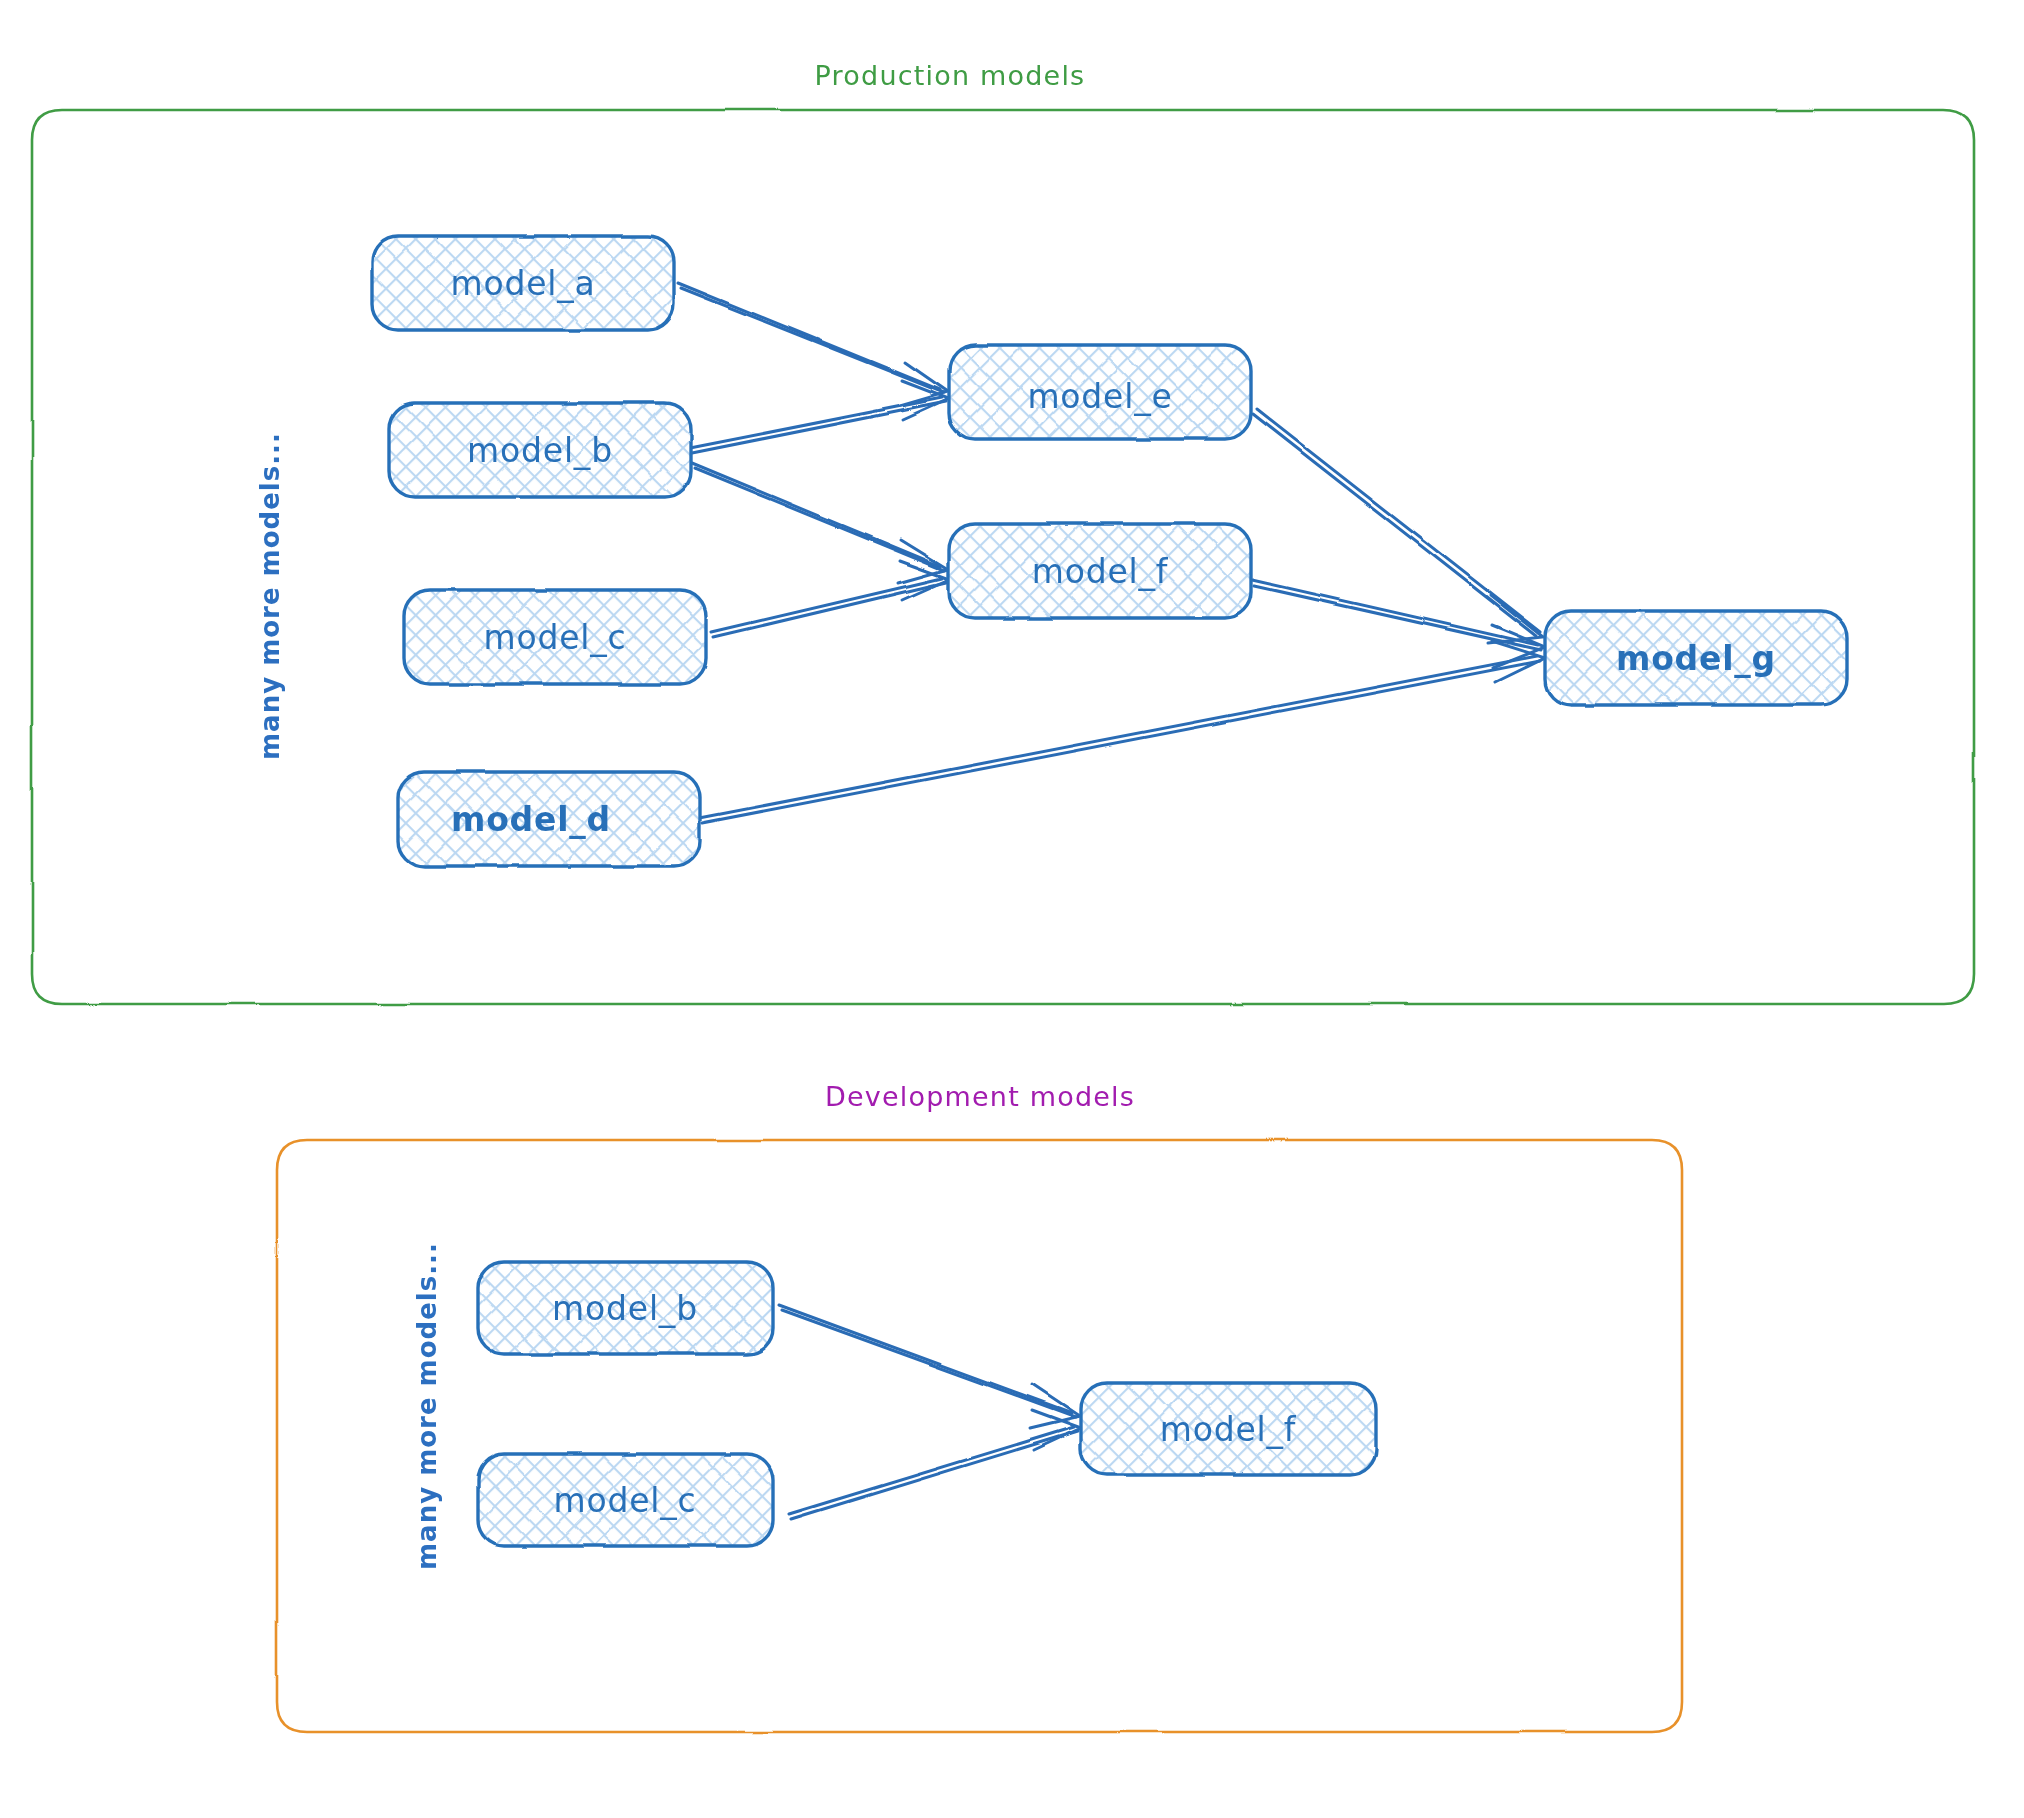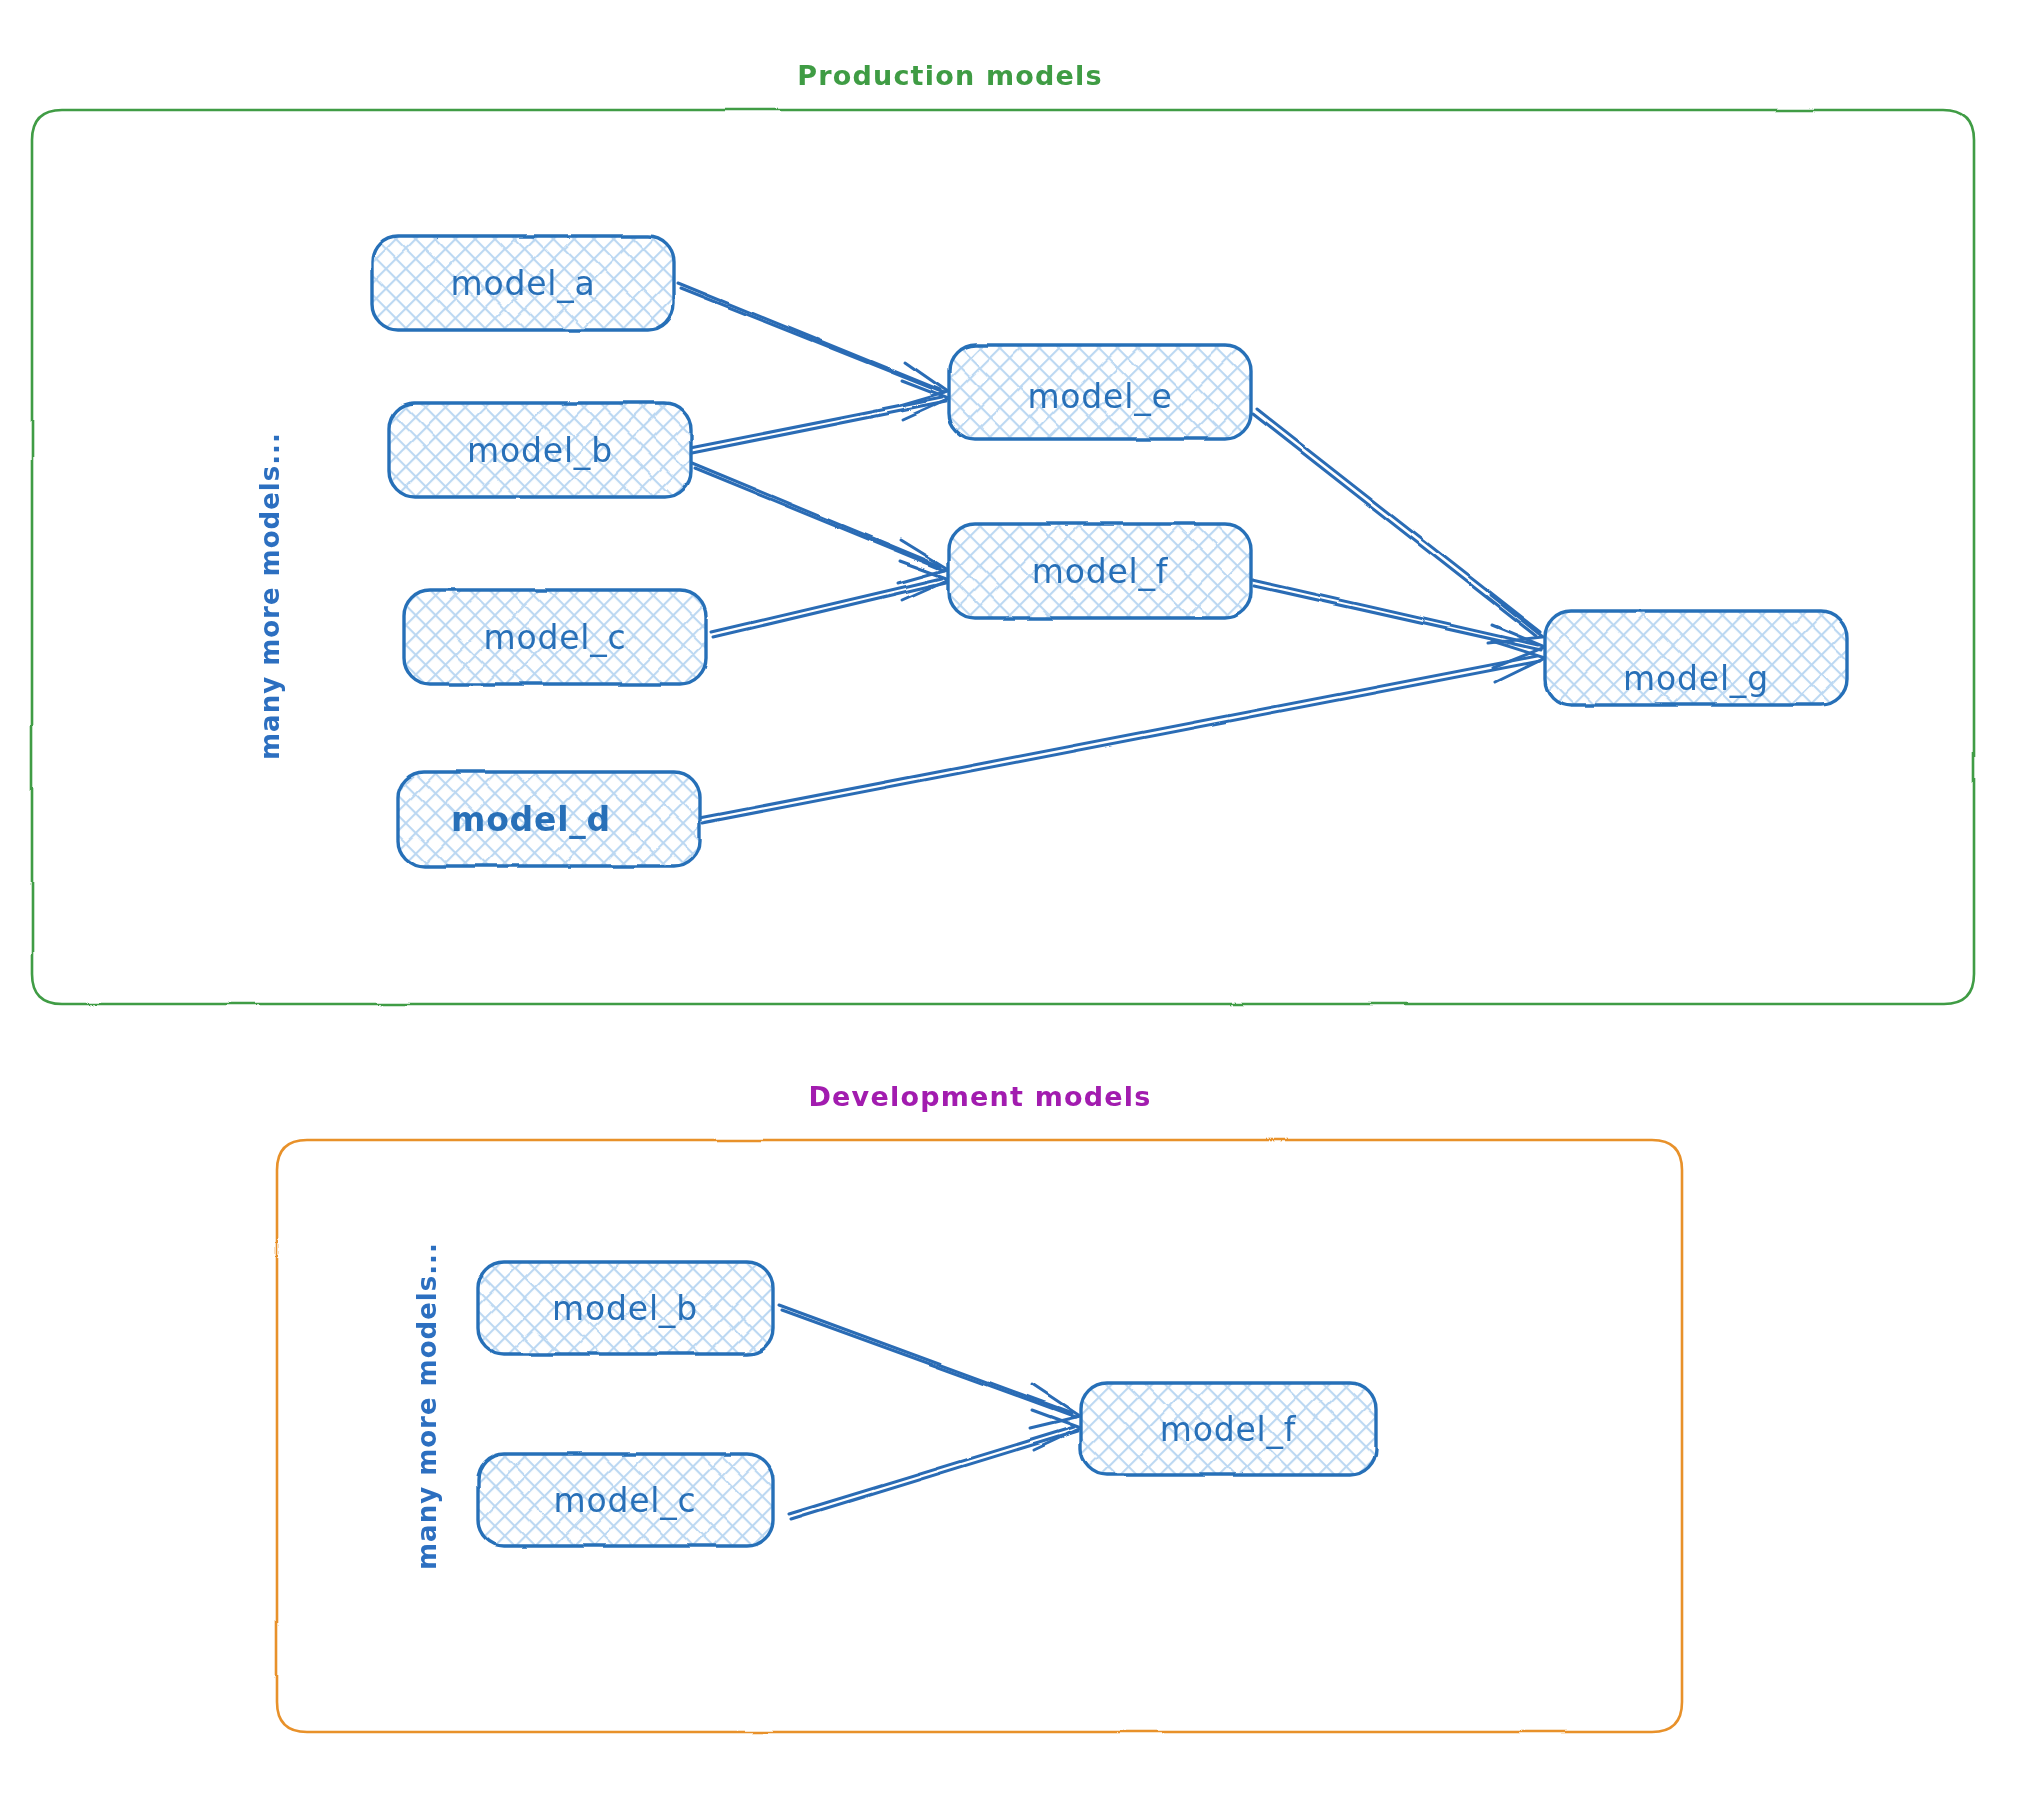--- a/index.html
+++ b/index.html
@@ -17,21 +17,21 @@
   #canvas {
     position: absolute;
     left: 0; top: 0;
     width: 2024px;
     height: 1818px;
   }
   .grp-title {
     position: absolute;
     font-family: "DejaVu Sans", sans-serif;
     font-size: 27px;
-    font-weight: 700;
+    font-weight: 400;
     letter-spacing: 1.2px;
     white-space: nowrap;
     transform: translateX(-50%);
   }
   .grp-title.prod { color: #3f9c44; }
   .grp-title.dev  { color: #a21caf; }
 
   .node-label {
     position: absolute;
     font-family: "DejaVu Sans", sans-serif;
@@ -216,17 +216,17 @@
 <div class="side-label" style="left:255px; top:760px;">many more models...</div>
 
 <div class="side-label" style="left:412px; top:1570px;">many more models...</div>
 
 <div class="node-label" style="left:523px; top:283px;">model_a</div>
 <div class="node-label" style="left:540px; top:450px;">model_b</div>
 <div class="node-label" style="left:555px; top:637px;">model_c</div>
 <div class="node-label" style="left:531px; top:819px;font-weight:bold;">model_d</div>
 <div class="node-label" style="left:1100px; top:396px;">model_e</div>
 <div class="node-label" style="left:1100px; top:571px;">model_f</div>
-<div class="node-label" style="left:1696px; top:678px;">model_g</div>
+<div class="node-label" style="left:1696px; top:658px;font-weight:bold;">model_g</div>
 
 <div class="node-label" style="left:625px; top:1308px;">model_b</div>
 <div class="node-label" style="left:625px; top:1500px;">model_c</div>
 <div class="node-label" style="left:1228px; top:1429px;">model_f</div>
 
 </body></html>

